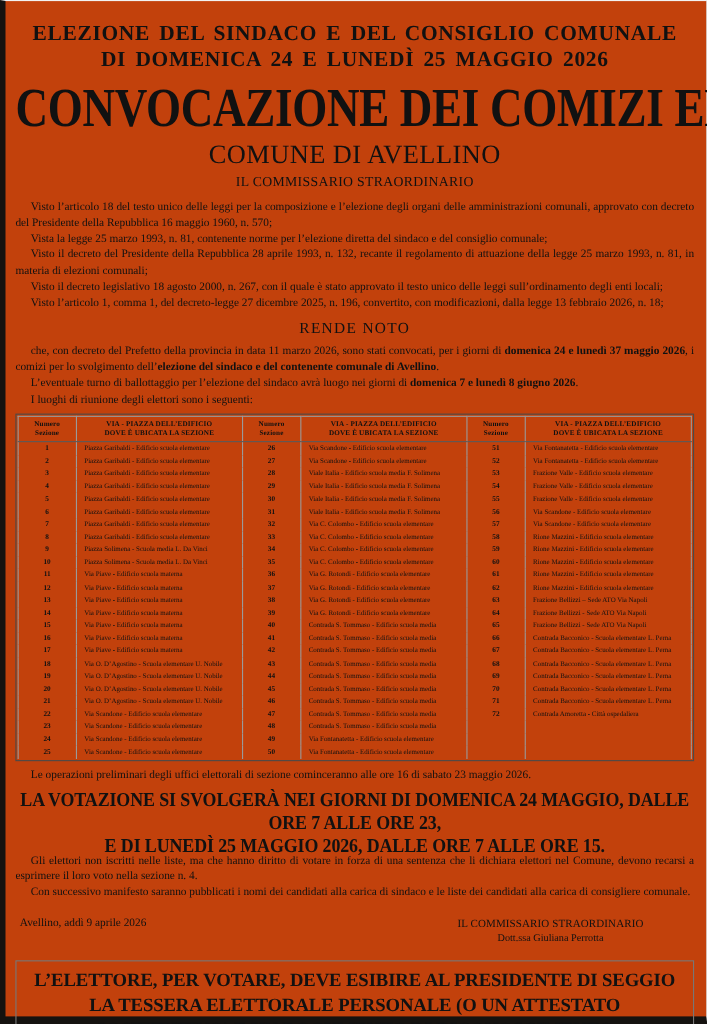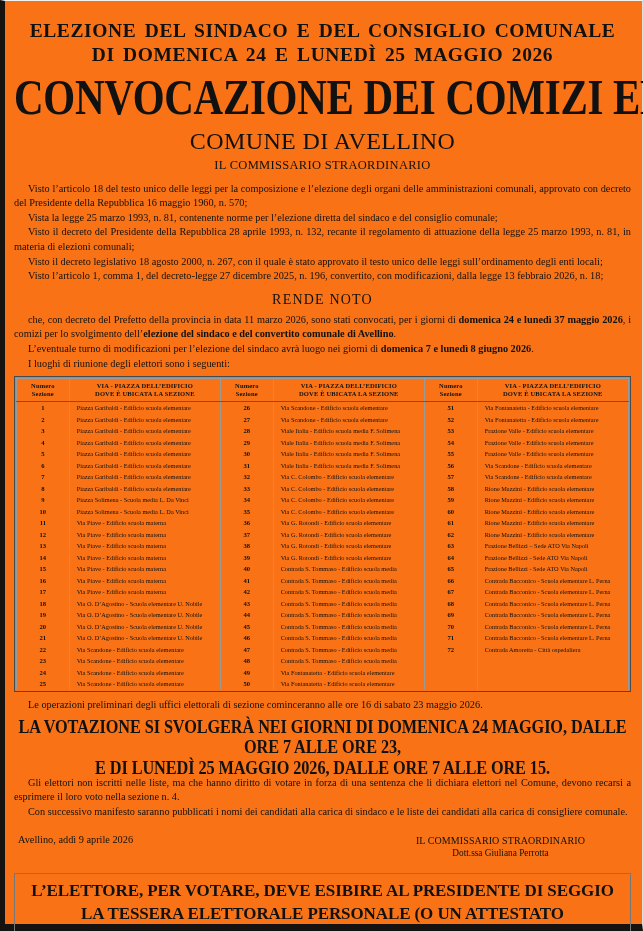--- a/index.html
+++ b/index.html
@@ -13,21 +13,21 @@
     font-family: "Liberation Serif", "DejaVu Serif", serif;
     color: #111111;
     position: relative;
     overflow: hidden;
   }
   .page {
     position: absolute;
     left: 0; top: 0;
     width: 643px;
     height: 931px;
-    background: #f97316;
+    background: #c2410c;
     border-left: 5px solid #15120f;
     border-bottom: 7px solid #15120f;
     border-right: 1px solid #dedede;
     border-top: 1px solid #f2f2f2;
     padding: 10px 11px 0 9px;
   }
   .inner {
     width: 100%;
     height: 100%;
   }
@@ -202,23 +202,23 @@
 
   <div class="body-block">
     <p>Visto l’articolo 18 del testo unico delle leggi per la composizione e l’elezione degli organi delle amministrazioni comunali, approvato con decreto del Presidente della Repubblica 16 maggio 1960, n. 570;</p>
     <p>Vista la legge 25 marzo 1993, n. 81, contenente norme per l’elezione diretta del sindaco e del consiglio comunale;</p>
     <p>Visto il decreto del Presidente della Repubblica 28 aprile 1993, n. 132, recante il regolamento di attuazione della legge 25 marzo 1993, n. 81, in materia di elezioni comunali;</p>
     <p>Visto il decreto legislativo 18 agosto 2000, n. 267, con il quale è stato approvato il testo unico delle leggi sull’ordinamento degli enti locali;</p>
     <p>Visto l’articolo 1, comma 1, del decreto-legge 27 dicembre 2025, n. 196, convertito, con modificazioni, dalla legge 13 febbraio 2026, n. 18;</p>
 
     <p class="rende-noto">RENDE NOTO</p>
 
-    <p><span>che, con decreto del Prefetto della provincia in data 11 marzo 2026, sono stati convocati, per i giorni di </span><b>domenica 24 e lunedì 37 maggio 2026</b><span>, i comizi per lo svolgimento dell’</span><b>elezione del sindaco e del convertito comunale di Avellino</b><span>.</span></p>
-
-    <p><span>L’eventuale turno di modificazioni per l’elezione del sindaco avrà luogo nei giorni di </span><b>domenica 7 e lunedì 8 giugno 2026</b><span>.</span></p>
+    <p><span>che, con decreto del Prefetto della provincia in data 11 marzo 2026, sono stati convocati, per i giorni di </span><b>domenica 24 e lunedì 37 maggio 2026</b><span>, i comizi per lo svolgimento dell’</span><b>elezione del sindaco e del contenente comunale di Avellino</b><span>.</span></p>
+
+    <p><span>L’eventuale turno di ballottaggio per l’elezione del sindaco avrà luogo nei giorni di </span><b>domenica 7 e lunedì 8 giugno 2026</b><span>.</span></p>
 
     <p class="luoghi">I luoghi di riunione degli elettori sono i seguenti:</p>
   </div>
 
   <div class="sections-table-wrap">
     <table class="sections">
       <thead>
         <tr>
           <th class="num-h">
             <span>Numero</span><br>

